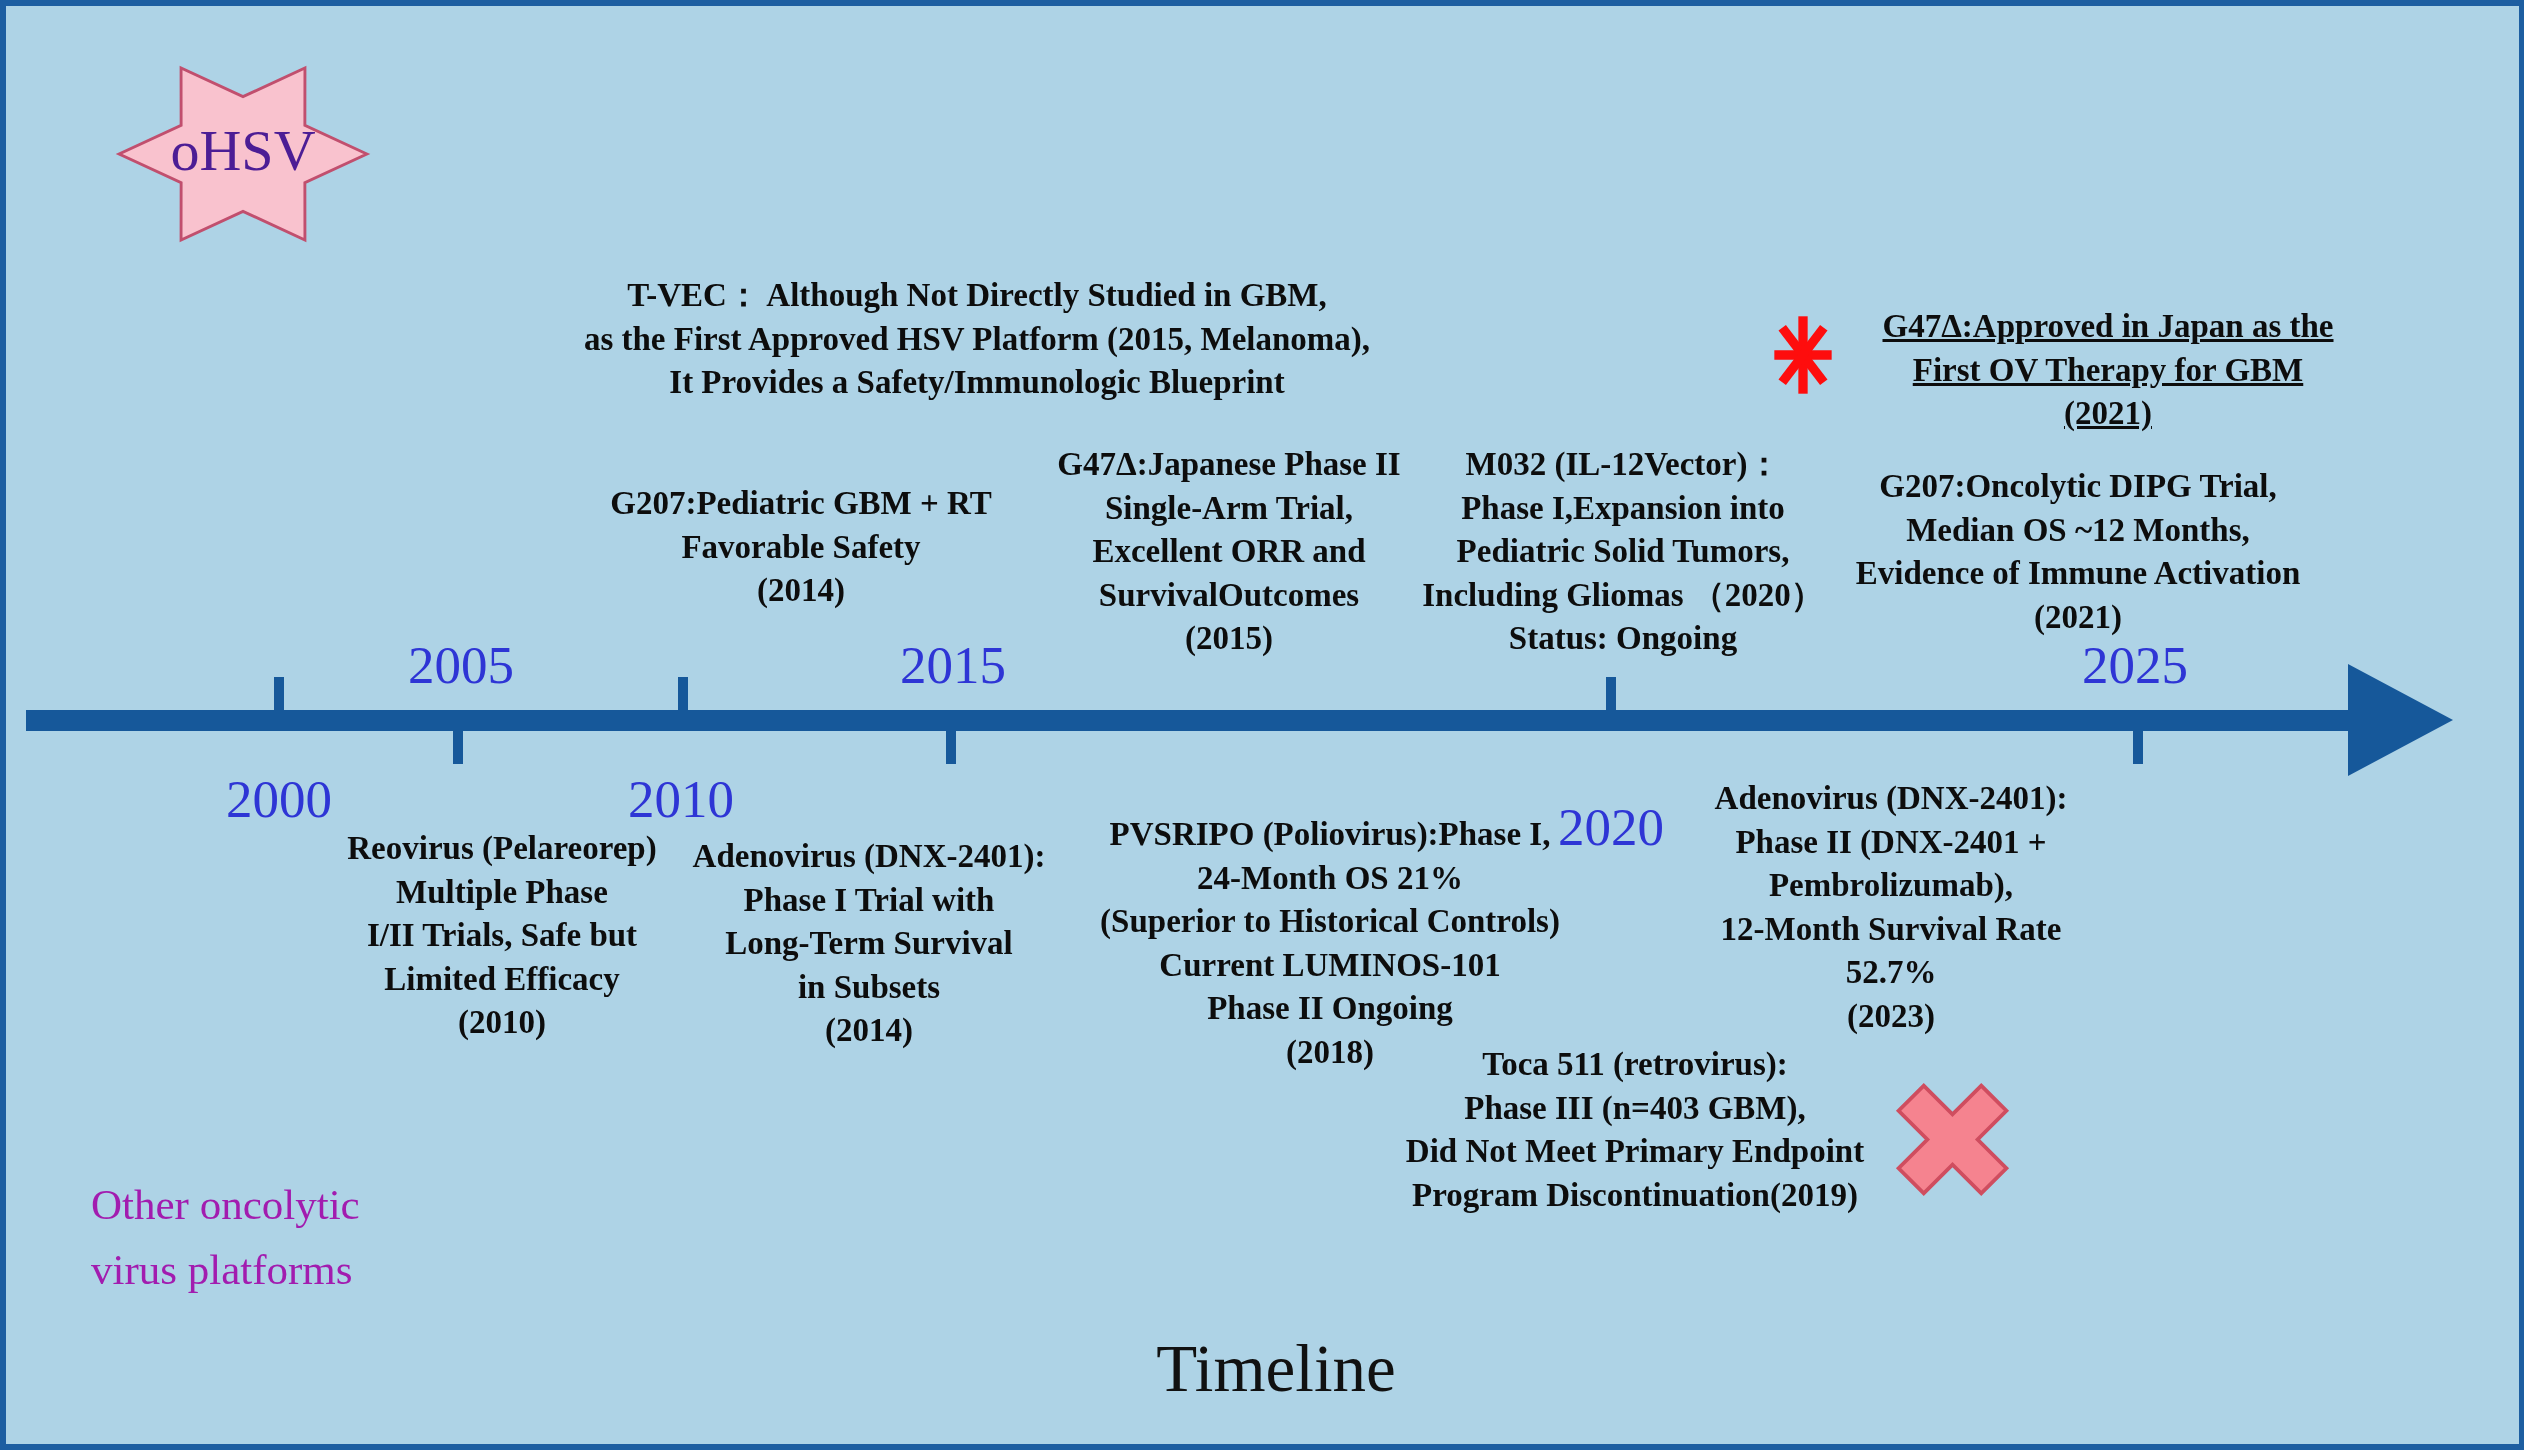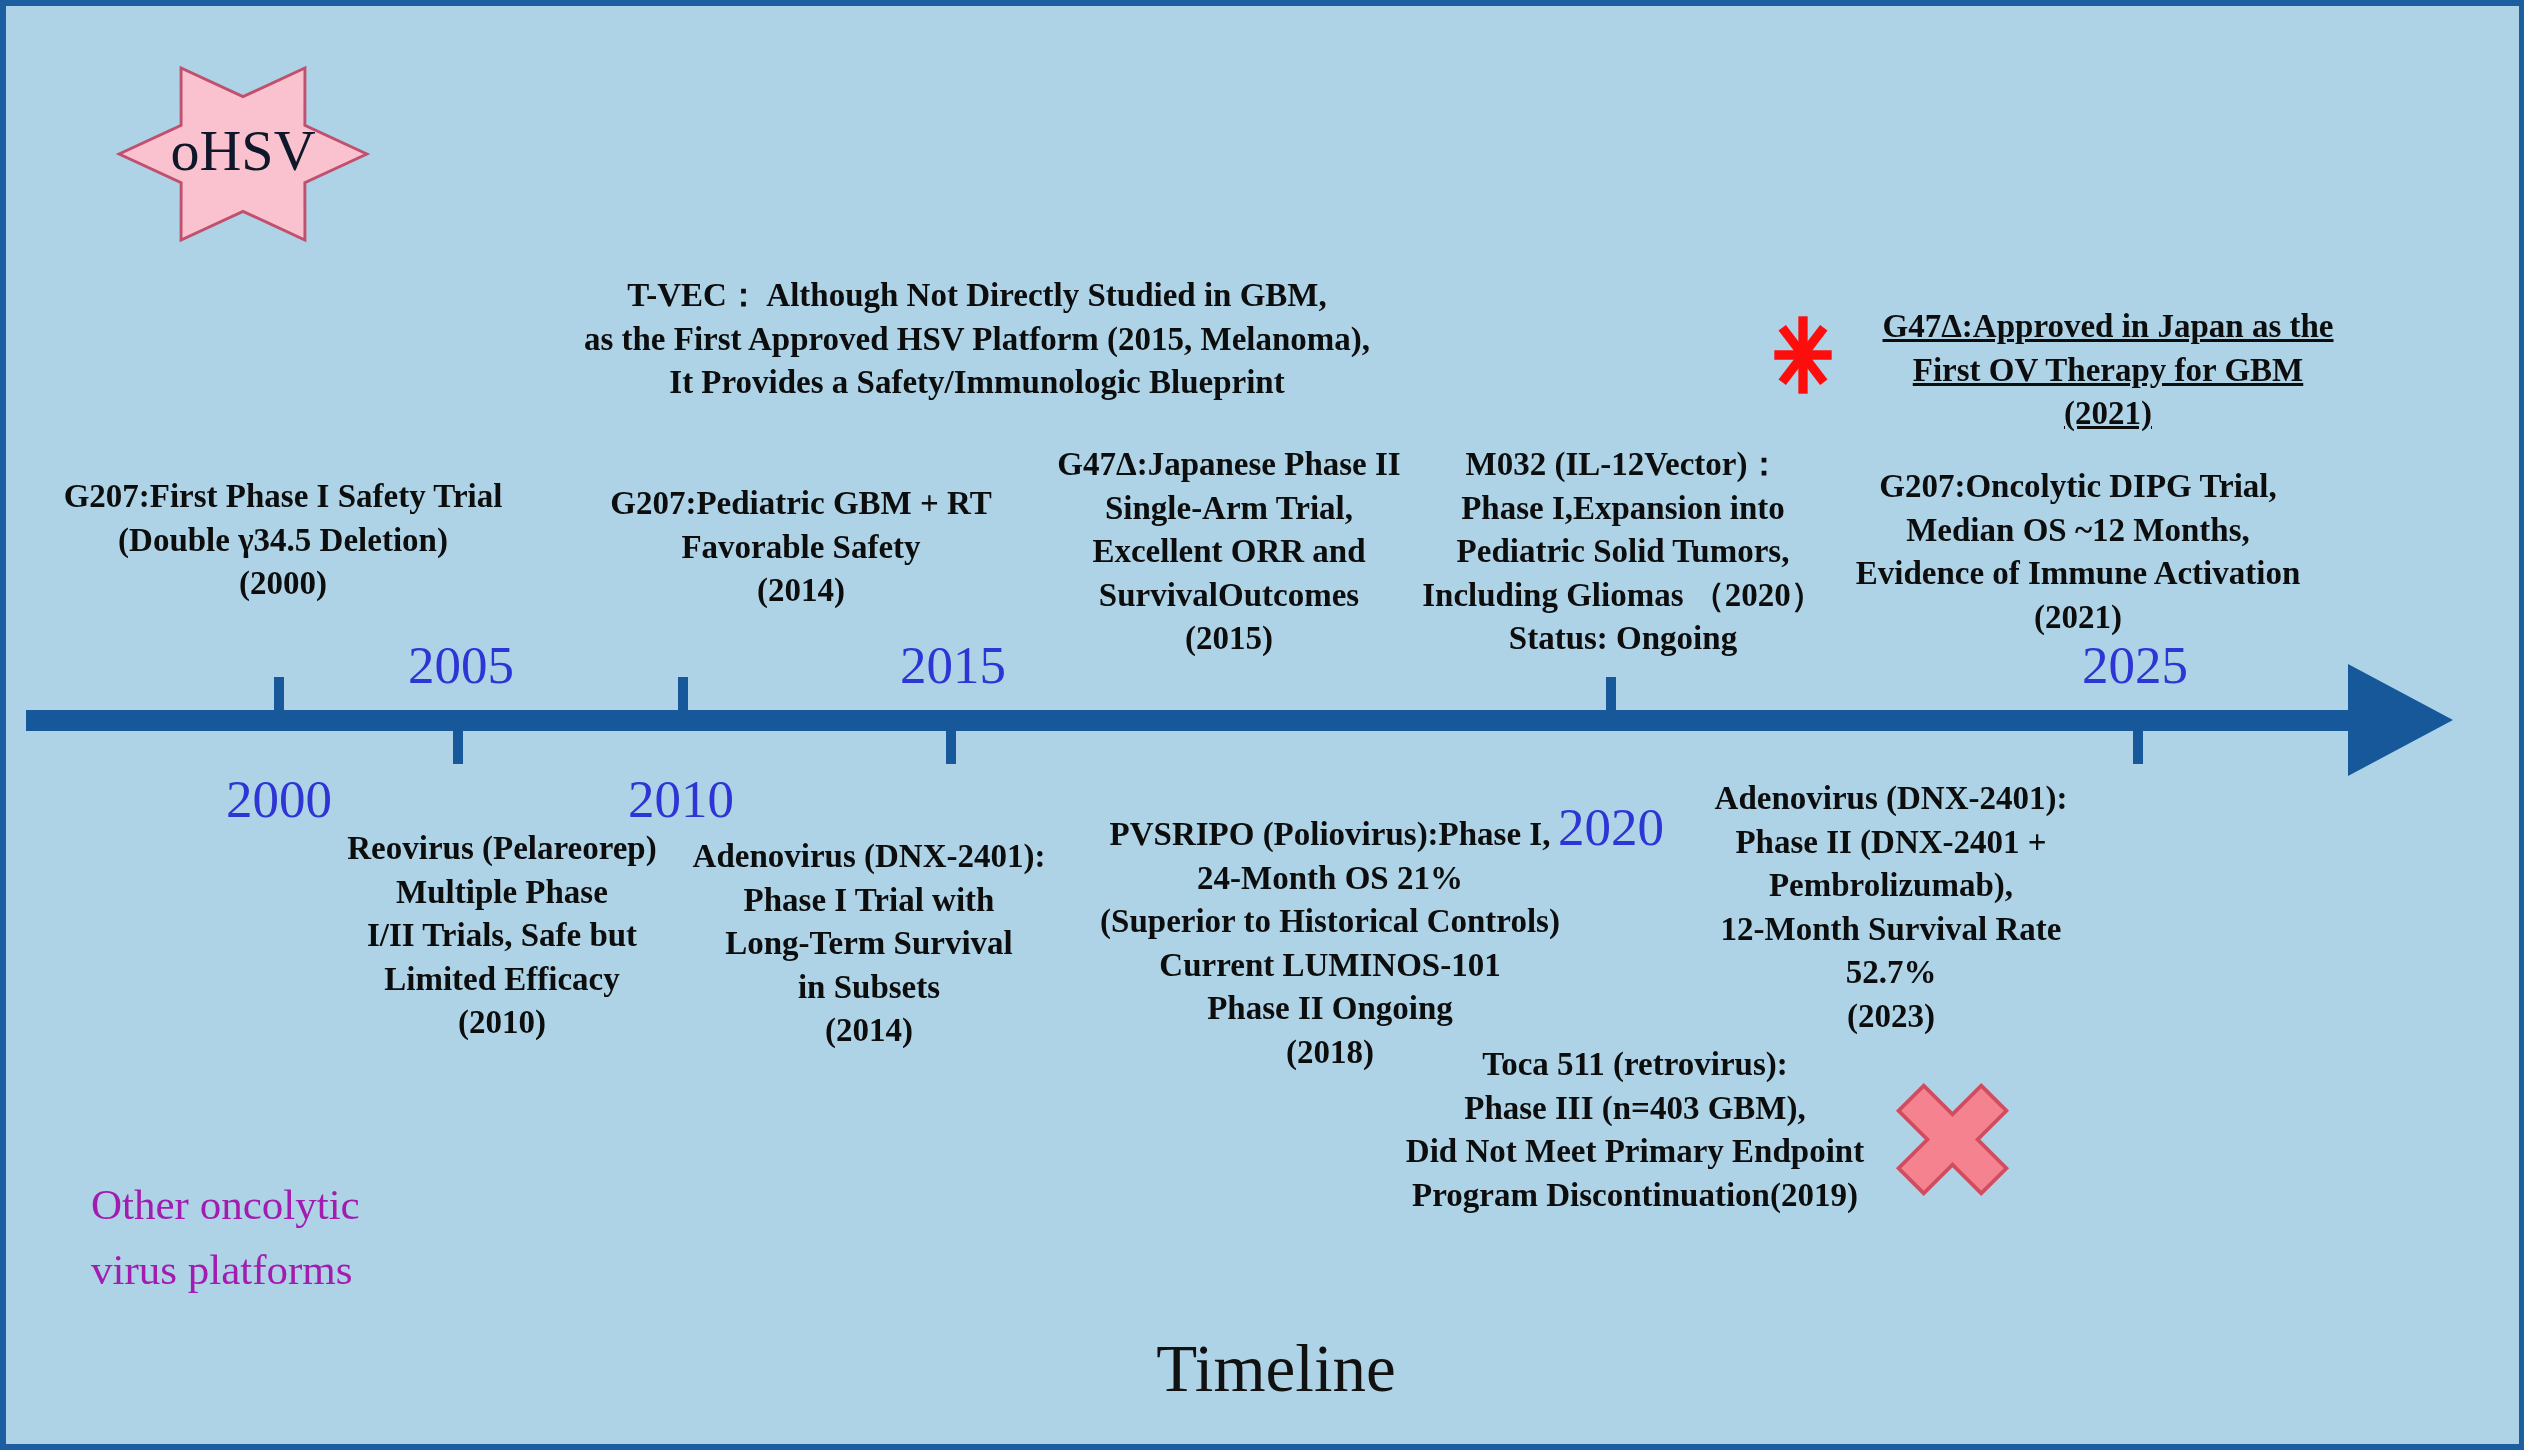--- a/index.html
+++ b/index.html
@@ -50,21 +50,21 @@
     left:2342px;top:658px;
     width:0;height:0;
     border-top:56px solid transparent;
     border-bottom:56px solid transparent;
     border-left:105px solid #16589a;
   }
   .star-svg{position:absolute;left:108px;top:45px;}
   .ohsv-label{
     position:absolute;left:237px;top:145px;
     transform:translate(-50%,-50%);
-    font-size:58px;line-height:1;color:#0f172a;
+    font-size:58px;line-height:1;color:#4c1d95;
   }
   .side-label{
     position:absolute;left:85px;top:1167px;
     font-size:43px;line-height:1.5;
     white-space:pre-line;color:#a21caf;
   }
   .figure-title{
     position:absolute;left:1270px;top:1329px;
     transform:translateX(-50%);
     font-size:67px;line-height:1;color:#111;
@@ -95,23 +95,20 @@
   <div class="year" style="left:273px;top:767px;">2000</div>
   <div class="year" style="left:455px;top:633px;">2005</div>
   <div class="year" style="left:675px;top:767px;">2010</div>
   <div class="year" style="left:947px;top:633px;">2015</div>
   <div class="year" style="left:1605px;top:795px;">2020</div>
   <div class="year" style="left:2129px;top:633px;">2025</div>
 
   <div class="event" style="left:971px;top:268px;">T-VEC：  Although Not Directly Studied in GBM,
 as the First Approved HSV Platform (2015, Melanoma),
 It Provides a Safety/Immunologic Blueprint</div>
-  <div class="event" style="left:277px;top:469px;">G207:First Phase I Safety Trial
-(Double γ34.5 Deletion)
-(2000)</div>
   <div class="event" style="left:795px;top:476px;">G207:Pediatric GBM + RT
 Favorable Safety
 (2014)</div>
   <div class="event" style="left:1223px;top:437px;">G47Δ:Japanese Phase II
 Single-Arm Trial,
 Excellent ORR and
 SurvivalOutcomes
 (2015)</div>
   <div class="event" style="left:1617px;top:437px;">M032 (IL-12Vector)：
 Phase I,Expansion into

